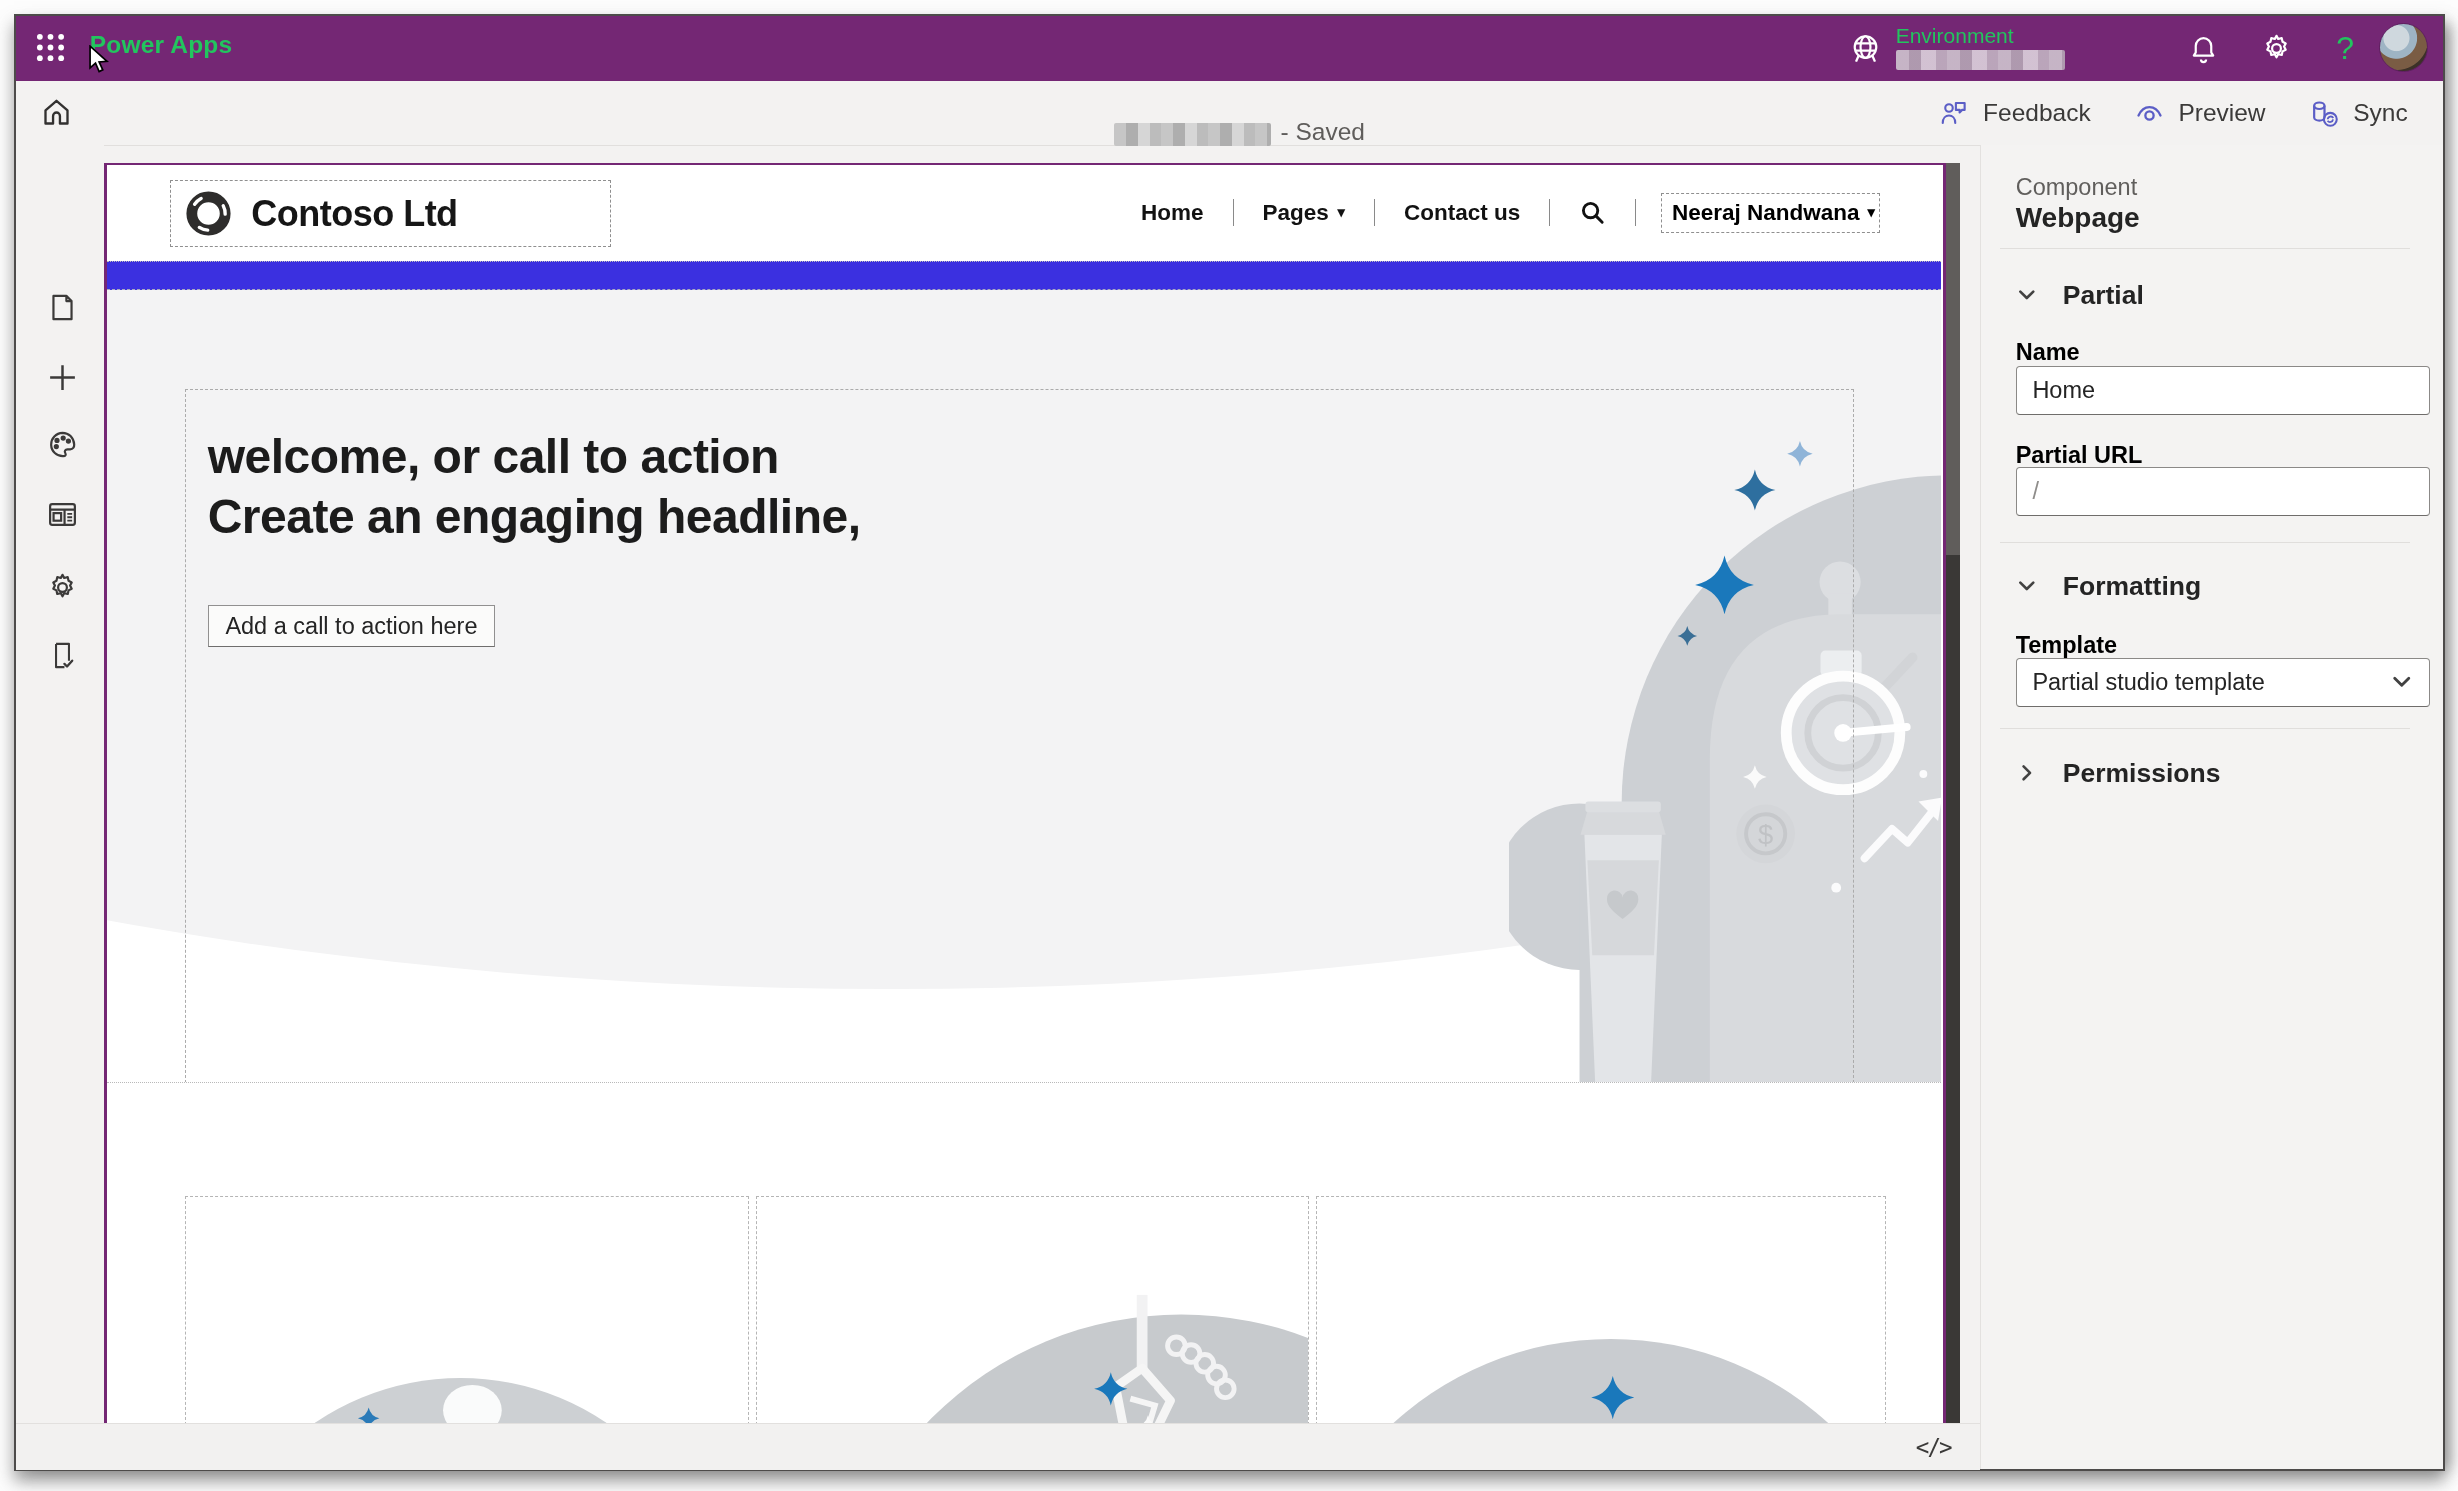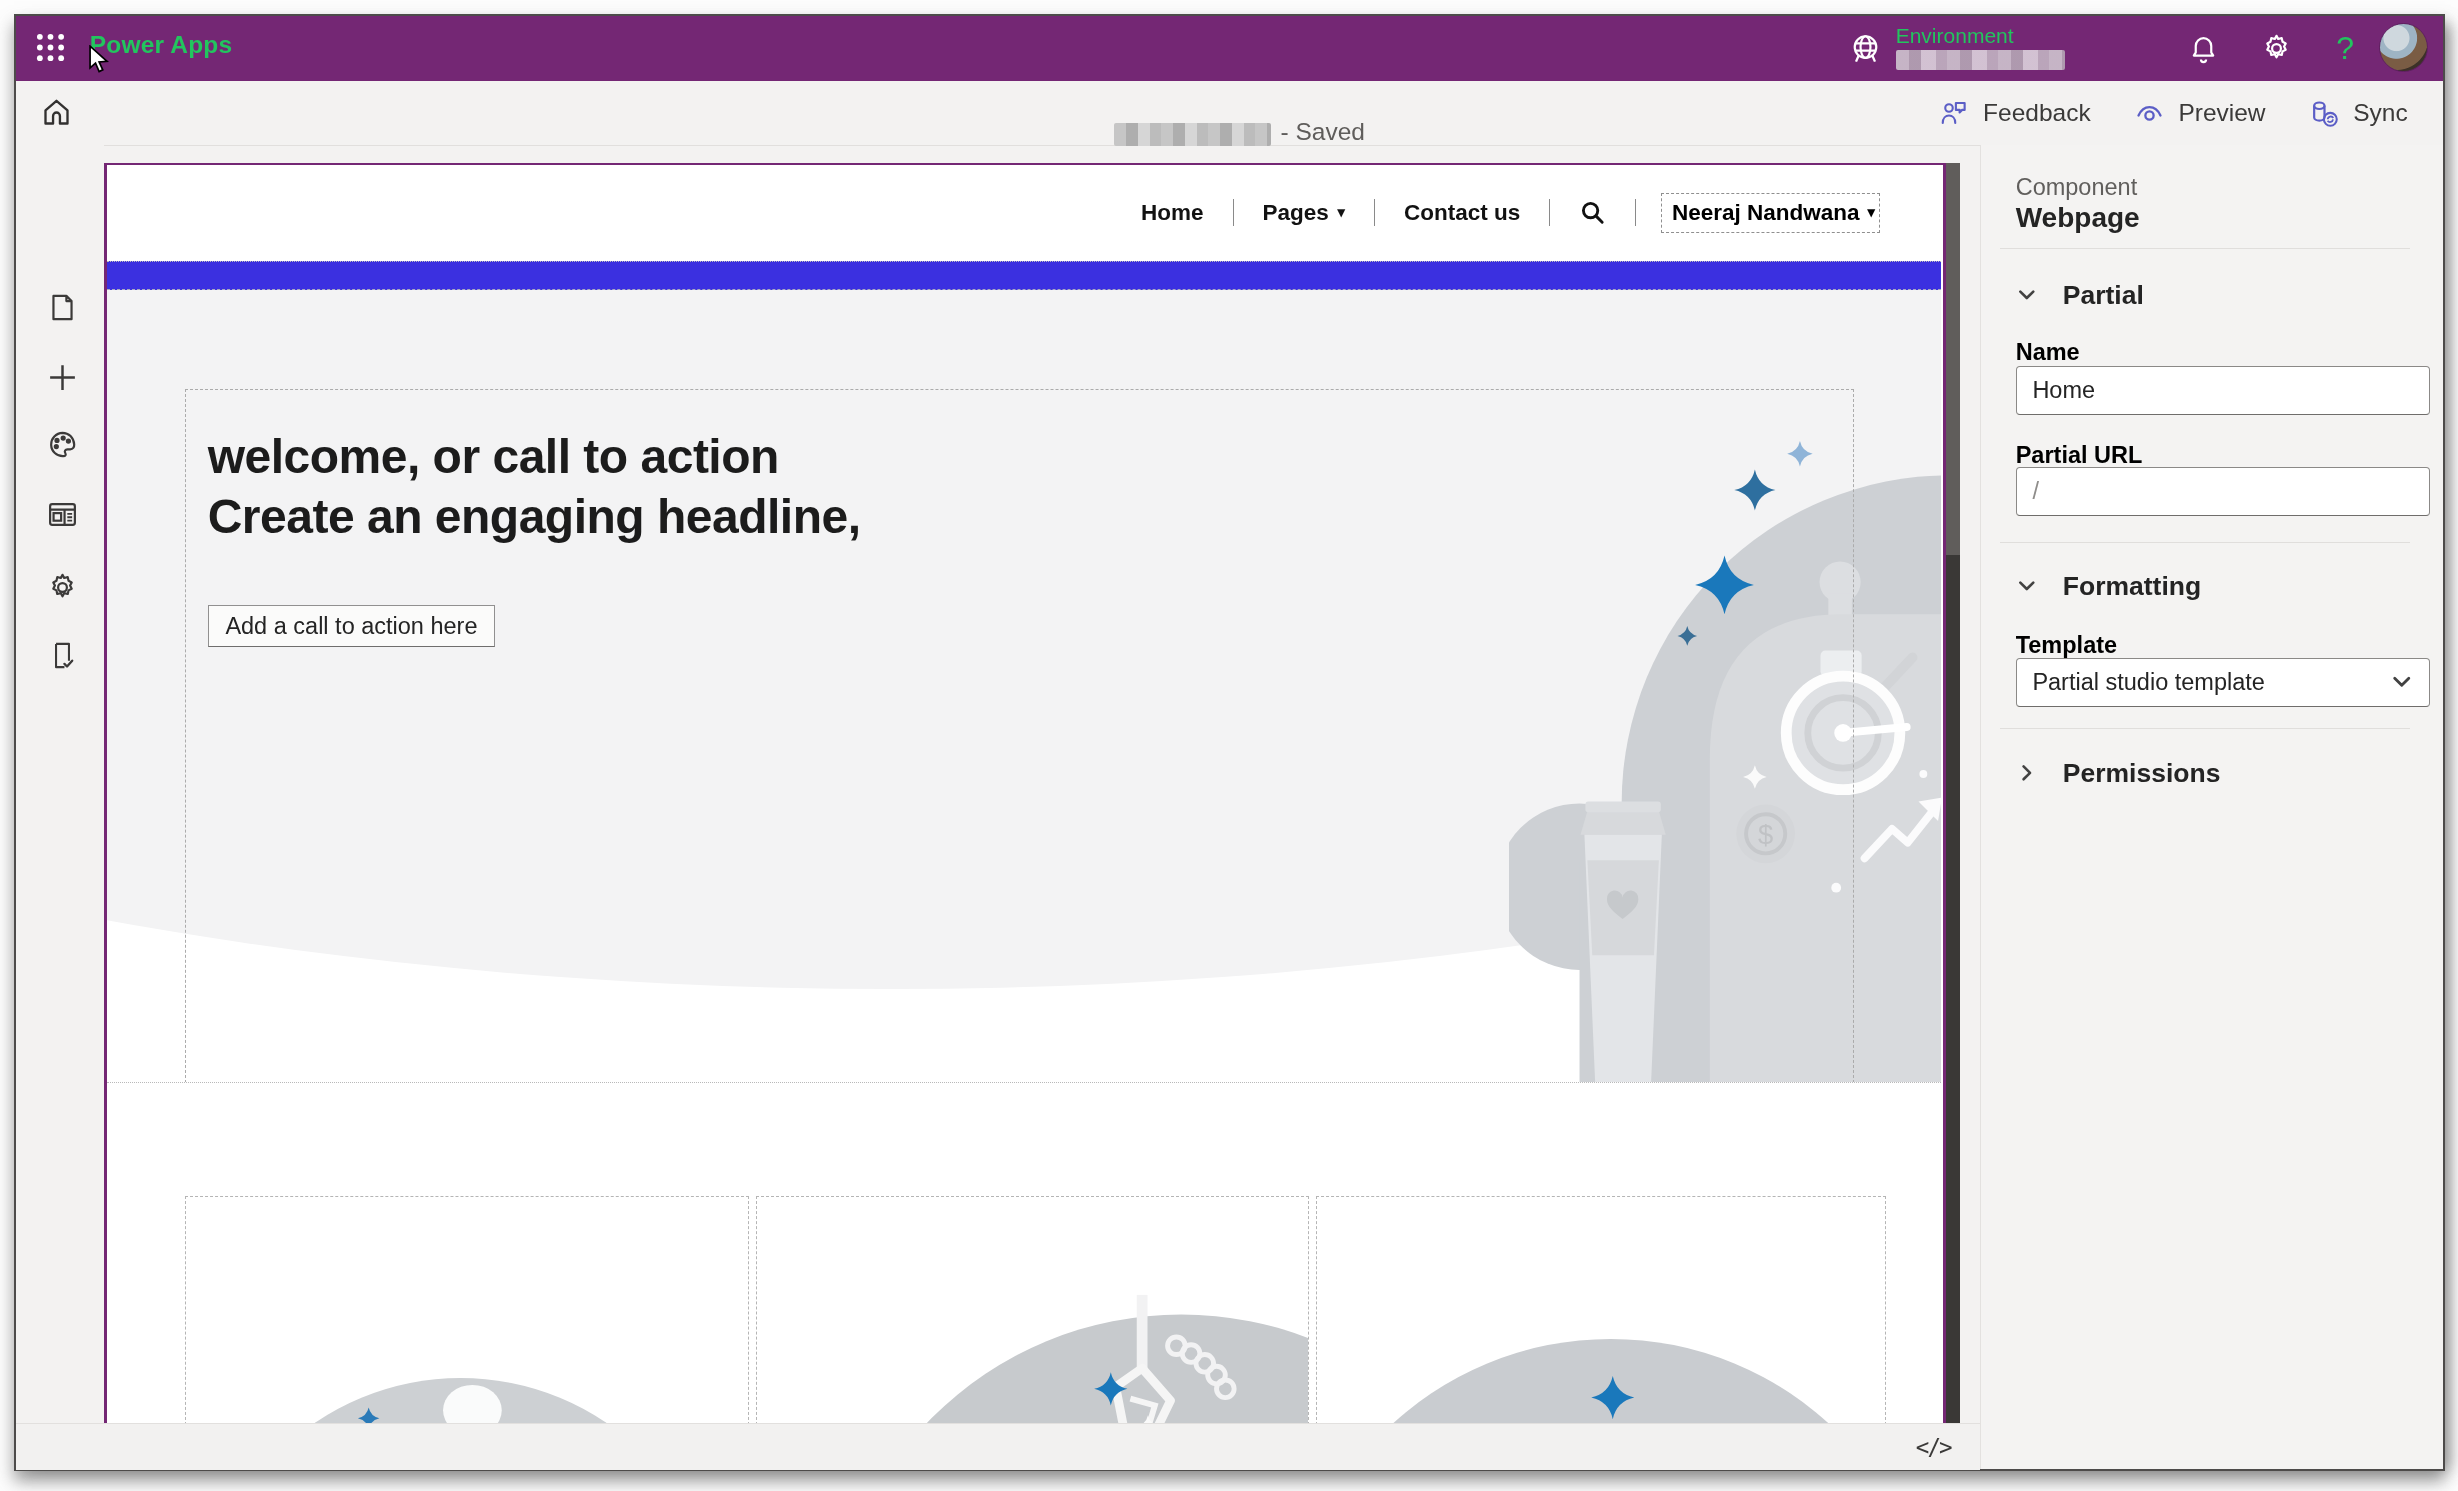--- a/index.html
+++ b/index.html
@@ -233,20 +233,27 @@
         <path d="M7 3 H17 V16 M7 3 V21 H13.5" stroke-linejoin="round"></path>
         <path d="M13.5 18.5 l2 2 4-4.5" stroke-width="1.8" stroke-linecap="round" stroke-linejoin="round"></path>
       </svg>
     </div>
   </div>
 
   <div class="canvas">
     <div class="site-frame">
 
       <div class="site-header">
+        <div class="logo-box">
+          <svg width="53" height="53" viewBox="0 0 54 54">
+            <circle cx="27" cy="27" r="17" fill="none" stroke="#2e2d2c" stroke-width="11"></circle>
+            <circle cx="27" cy="27" r="17" fill="none" stroke="#fff" stroke-width="3.4" stroke-dasharray="9 26.6" stroke-linecap="round" transform="rotate(-28 27 27)"></circle>
+          </svg>
+          <span class="logo-text">Contoso Ltd</span>
+        </div>
         <div class="site-nav">
           <span class="nav-item">
               <span>Home</span>
             </span>
           <span class="nav-div"></span>
           <span class="nav-item">
               <span>Pages</span>
               <span class="caret">▾</span>
             </span>
           <span class="nav-div"></span>

